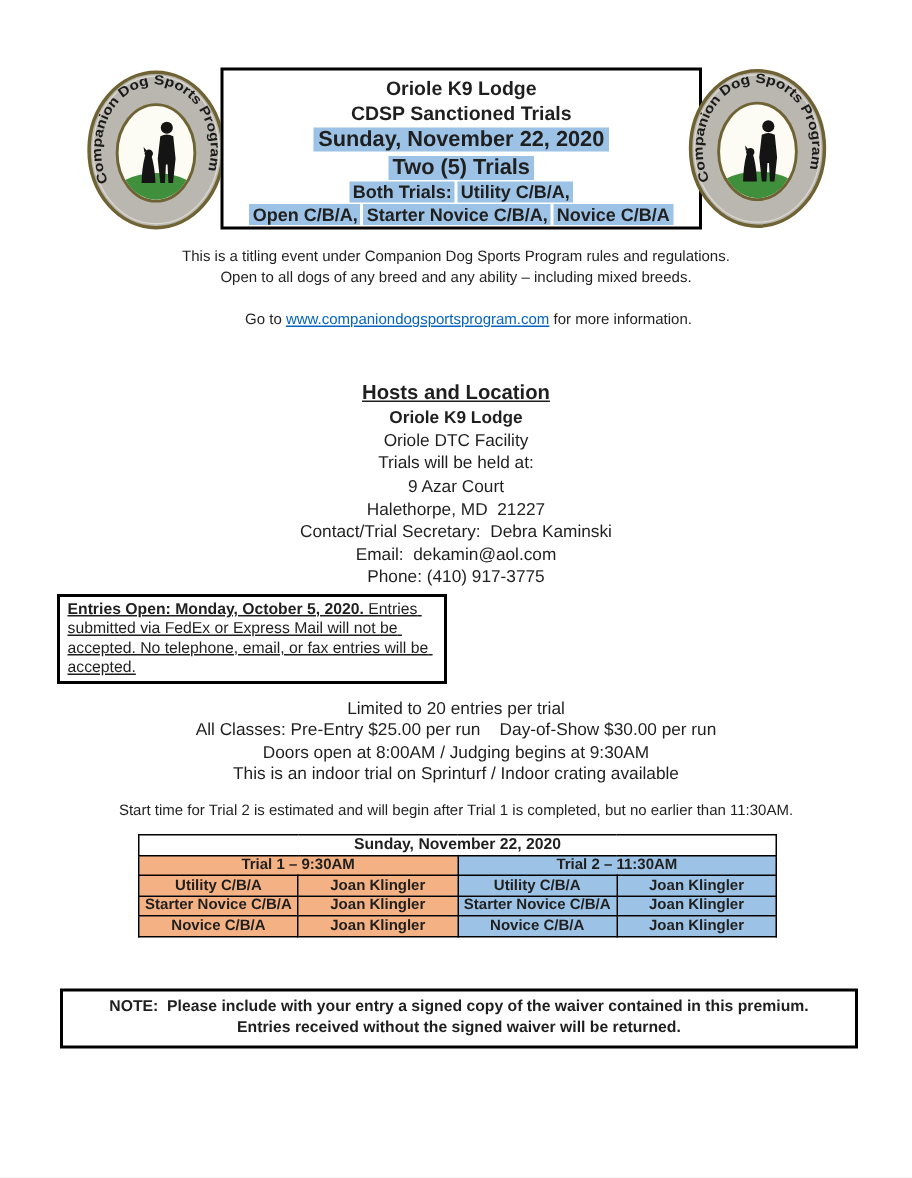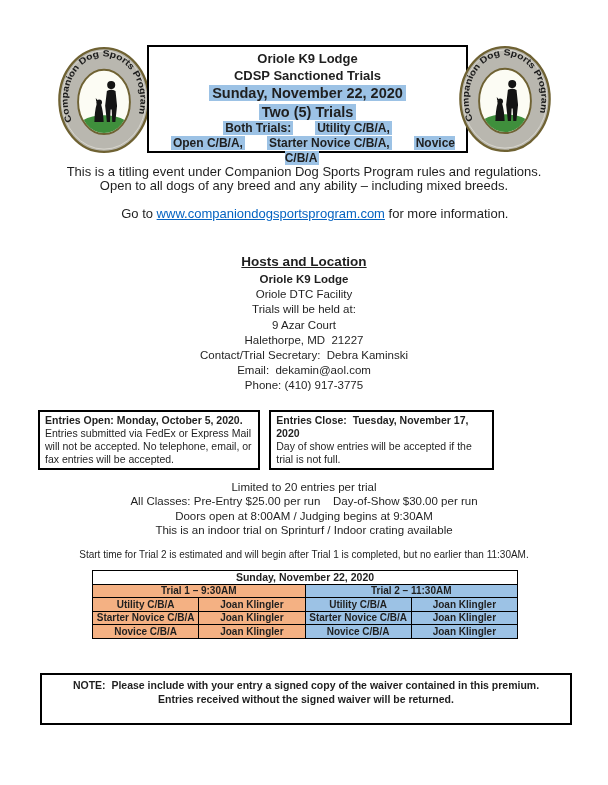--- a/index.html
+++ b/index.html
@@ -19,35 +19,35 @@
   .logo-right{left:457px;top:45px;}
   .header-box{
     position:absolute;left:147px;top:45px;width:321px;height:108px;
     box-sizing:border-box;border:2px solid #000;background:#fff;
     text-align:center;padding-top:3px;
   }
   .hb-l12{font-size:13px;font-weight:bold;line-height:17px;}
   .hb-l34{font-size:14.5px;font-weight:bold;line-height:18.5px;}
   .hb-l56{font-size:12px;font-weight:bold;line-height:15px;}
   .hl{background:var(--highlight_blue);padding:0 3px;}
-  .hl-seg{background:var(--highlight_blue);padding:0 2px;margin:0 11px;}
-  
-  .intro{text-align:center;font-size:13px;line-height:14px;}
+  .hl-seg{background:var(--highlight_blue);padding:0 2px;margin:0 1px;}
+  
+  .intro{text-align:center;font-size:10px;line-height:14px;}
   .intro div{white-space:pre;}
   .link{color:var(--link_blue);text-decoration:underline;cursor:pointer;}
   .section-heading{
     text-align:center;font-size:13.5px;font-weight:bold;
     text-decoration:underline;line-height:17px;margin-top:18px;
   }
   
   .location{text-align:center;font-size:11.5px;line-height:15.2px;margin-top:2px;}
   .location div{white-space:pre;}
   .loc-bold{font-weight:bold;}
   
-  .entries-row{display:flex;margin:16px 0 0 38px;width:456px;gap:9px;}
+  .entries-row{display:flex;margin:2px 0 0 38px;width:496px;gap:9px;text-decoration:underline;}
   .ebox{
     box-sizing:border-box;border:2px solid #000;background:#fff;
     padding:2px 5px;font-size:10.5px;line-height:13px;text-align:left;
     white-space:pre-wrap;
   }
   .ebox-open{width:260px;}
   .ebox-close{width:263px;}
   .ebold{font-weight:bold;}
   
   .details{text-align:center;font-size:11.5px;line-height:14.5px;margin-top:10px;}
@@ -60,21 +60,21 @@
     border:1px solid #000;text-align:center;vertical-align:middle;
     font-size:10px;font-weight:bold;padding:0 2px;height:12.5px;
   }
   .sched td.date-row{background:#fff;font-size:10.5px;height:13px;}
   .sched td.t1{background:var(--table_orange);}
   .sched td.t2{background:var(--table_blue);}
   
   .note-box{
     box-sizing:border-box;margin:34px 0 0 40px;width:532px;
     border:2px solid #000;background:#fff;text-align:center;
-    font-size:10.5px;font-weight:bold;line-height:14.5px;padding:3px 0 16px 0;
+    font-size:10.5px;font-weight:bold;line-height:14.5px;padding:3px 0 4px 0;
   }
   .note-box div{white-space:pre;}
   
   .ring-text{font-family:"Liberation Sans",sans-serif;font-weight:bold;}
 </style>
 </head>
 <body>
 
 <div class="page">
 
@@ -155,21 +155,20 @@
     <div>Trials will be held at:</div>
     <div>9 Azar Court</div>
     <div>Halethorpe, MD  21227</div>
     <div>Contact/Trial Secretary:  Debra Kaminski</div>
     <div>Email:  dekamin@aol.com</div>
     <div>Phone: (410) 917-3775</div>
   </div>
 
   <div class="entries-row">
     <div class="ebox ebox-open"><span class="ebold">Entries Open: Monday, October 5, 2020.</span><span> Entries submitted via FedEx or Express Mail will not be accepted. No telephone, email, or fax entries will be accepted.</span></div>
-    <div class="ebox ebox-close"><span class="ebold">Entries Close:  Tuesday, November 17, 2020</span><br><span>Day of show entries will be accepted if the trial is not full.</span></div>
   </div>
 
   <div class="details">
     <div>Limited to 20 entries per trial</div>
     <div>All Classes: Pre-Entry $25.00 per run    Day-of-Show $30.00 per run</div>
     <div>Doors open at 8:00AM / Judging begins at 9:30AM</div>
     <div>This is an indoor trial on Sprinturf / Indoor crating available</div>
   </div>
 
   <div class="start-note">Start time for Trial 2 is estimated and will begin after Trial 1 is completed, but no earlier than 11:30AM.</div>

